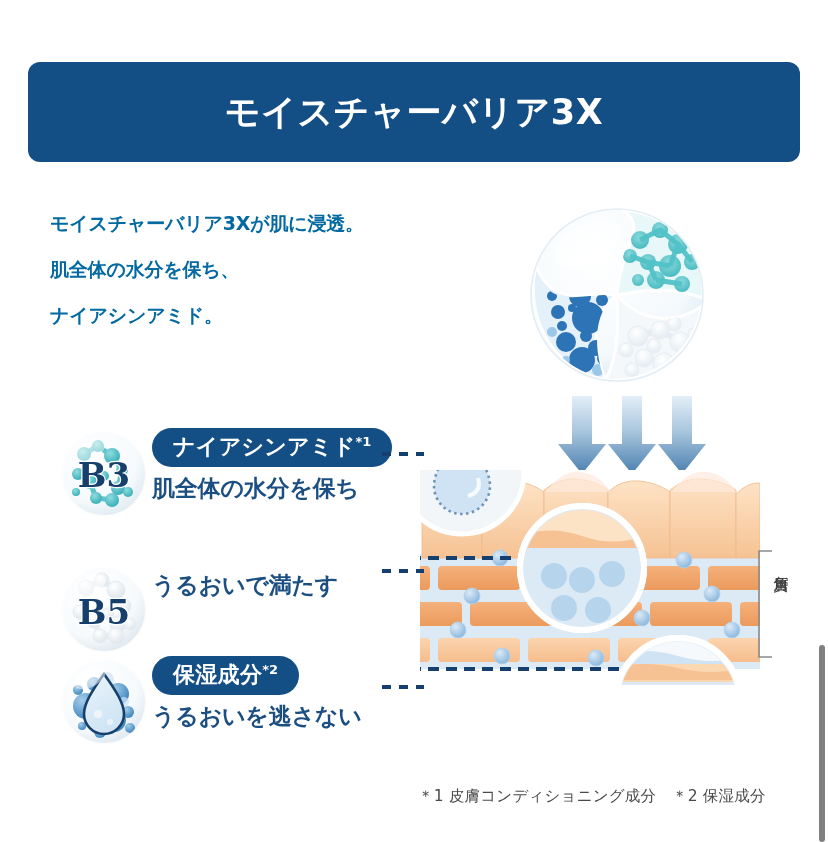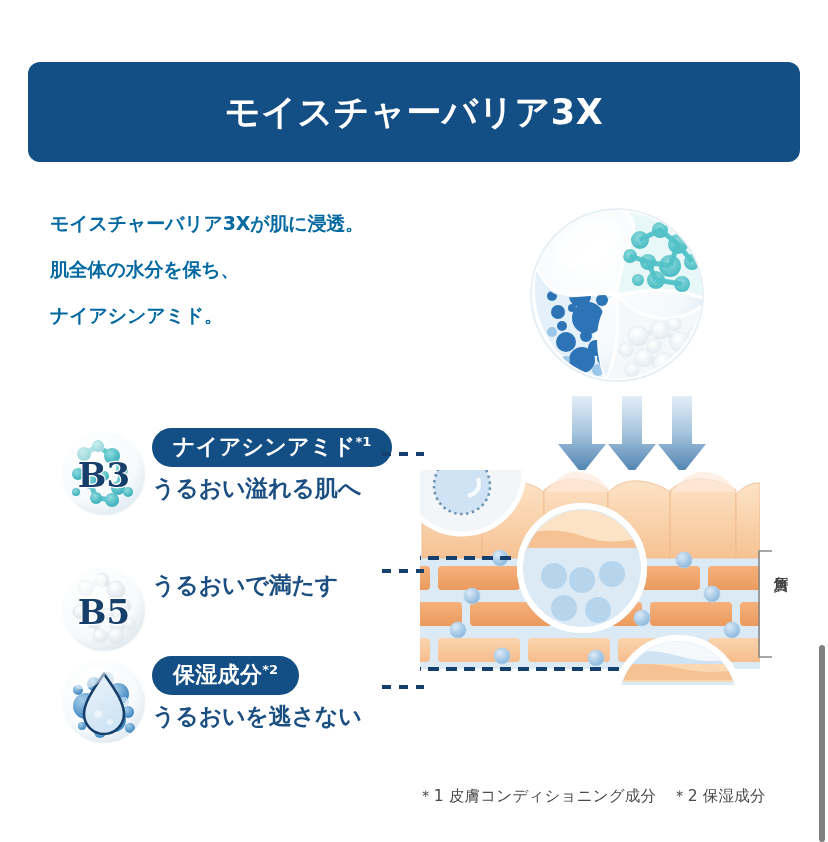--- a/index.html
+++ b/index.html
@@ -510,21 +510,21 @@
           <circle cx="68" cy="62" r="5"></circle>
             <circle cx="16" cy="62" r="4"></circle>
         </g>
         <text x="44" y="57" text-anchor="middle" font-family="'DejaVu Serif','Liberation Serif',serif" font-size="34" font-weight="700" fill="#173f6b" stroke="#ffffff" stroke-width="2.4" paint-order="stroke">B3</text>
         <ellipse cx="30" cy="20" rx="17" ry="9" fill="#ffffff" opacity="0.5" transform="rotate(-28 30 20)"></ellipse>
         <circle cx="44" cy="44" r="42" fill="none" stroke="#ffffff" stroke-width="2" opacity="0.8"></circle>
       </svg>
     </div>
     <div class="ingredient-text-col">
       <div class="ingredient-pill"><span>ナイアシンアミド</span><span class="sup">*1</span></div>
-      <div class="ingredient-caption">うるおい溢れる肌へ</div>
+      <div class="ingredient-caption">肌全体の水分を保ち</div>
     </div>
   </div>
   <div class="connector" id="connector-0"></div>
 
   <div class="ingredient-row" id="ingredient-row-1">
     <div class="ingredient-icon">
       <svg width="88" height="88" viewBox="0 0 88 88">
         <defs>
           <radialGradient id="glassB5" cx="36%" cy="28%" r="76%">
             <stop offset="0%" stop-color="#ffffff"></stop>

